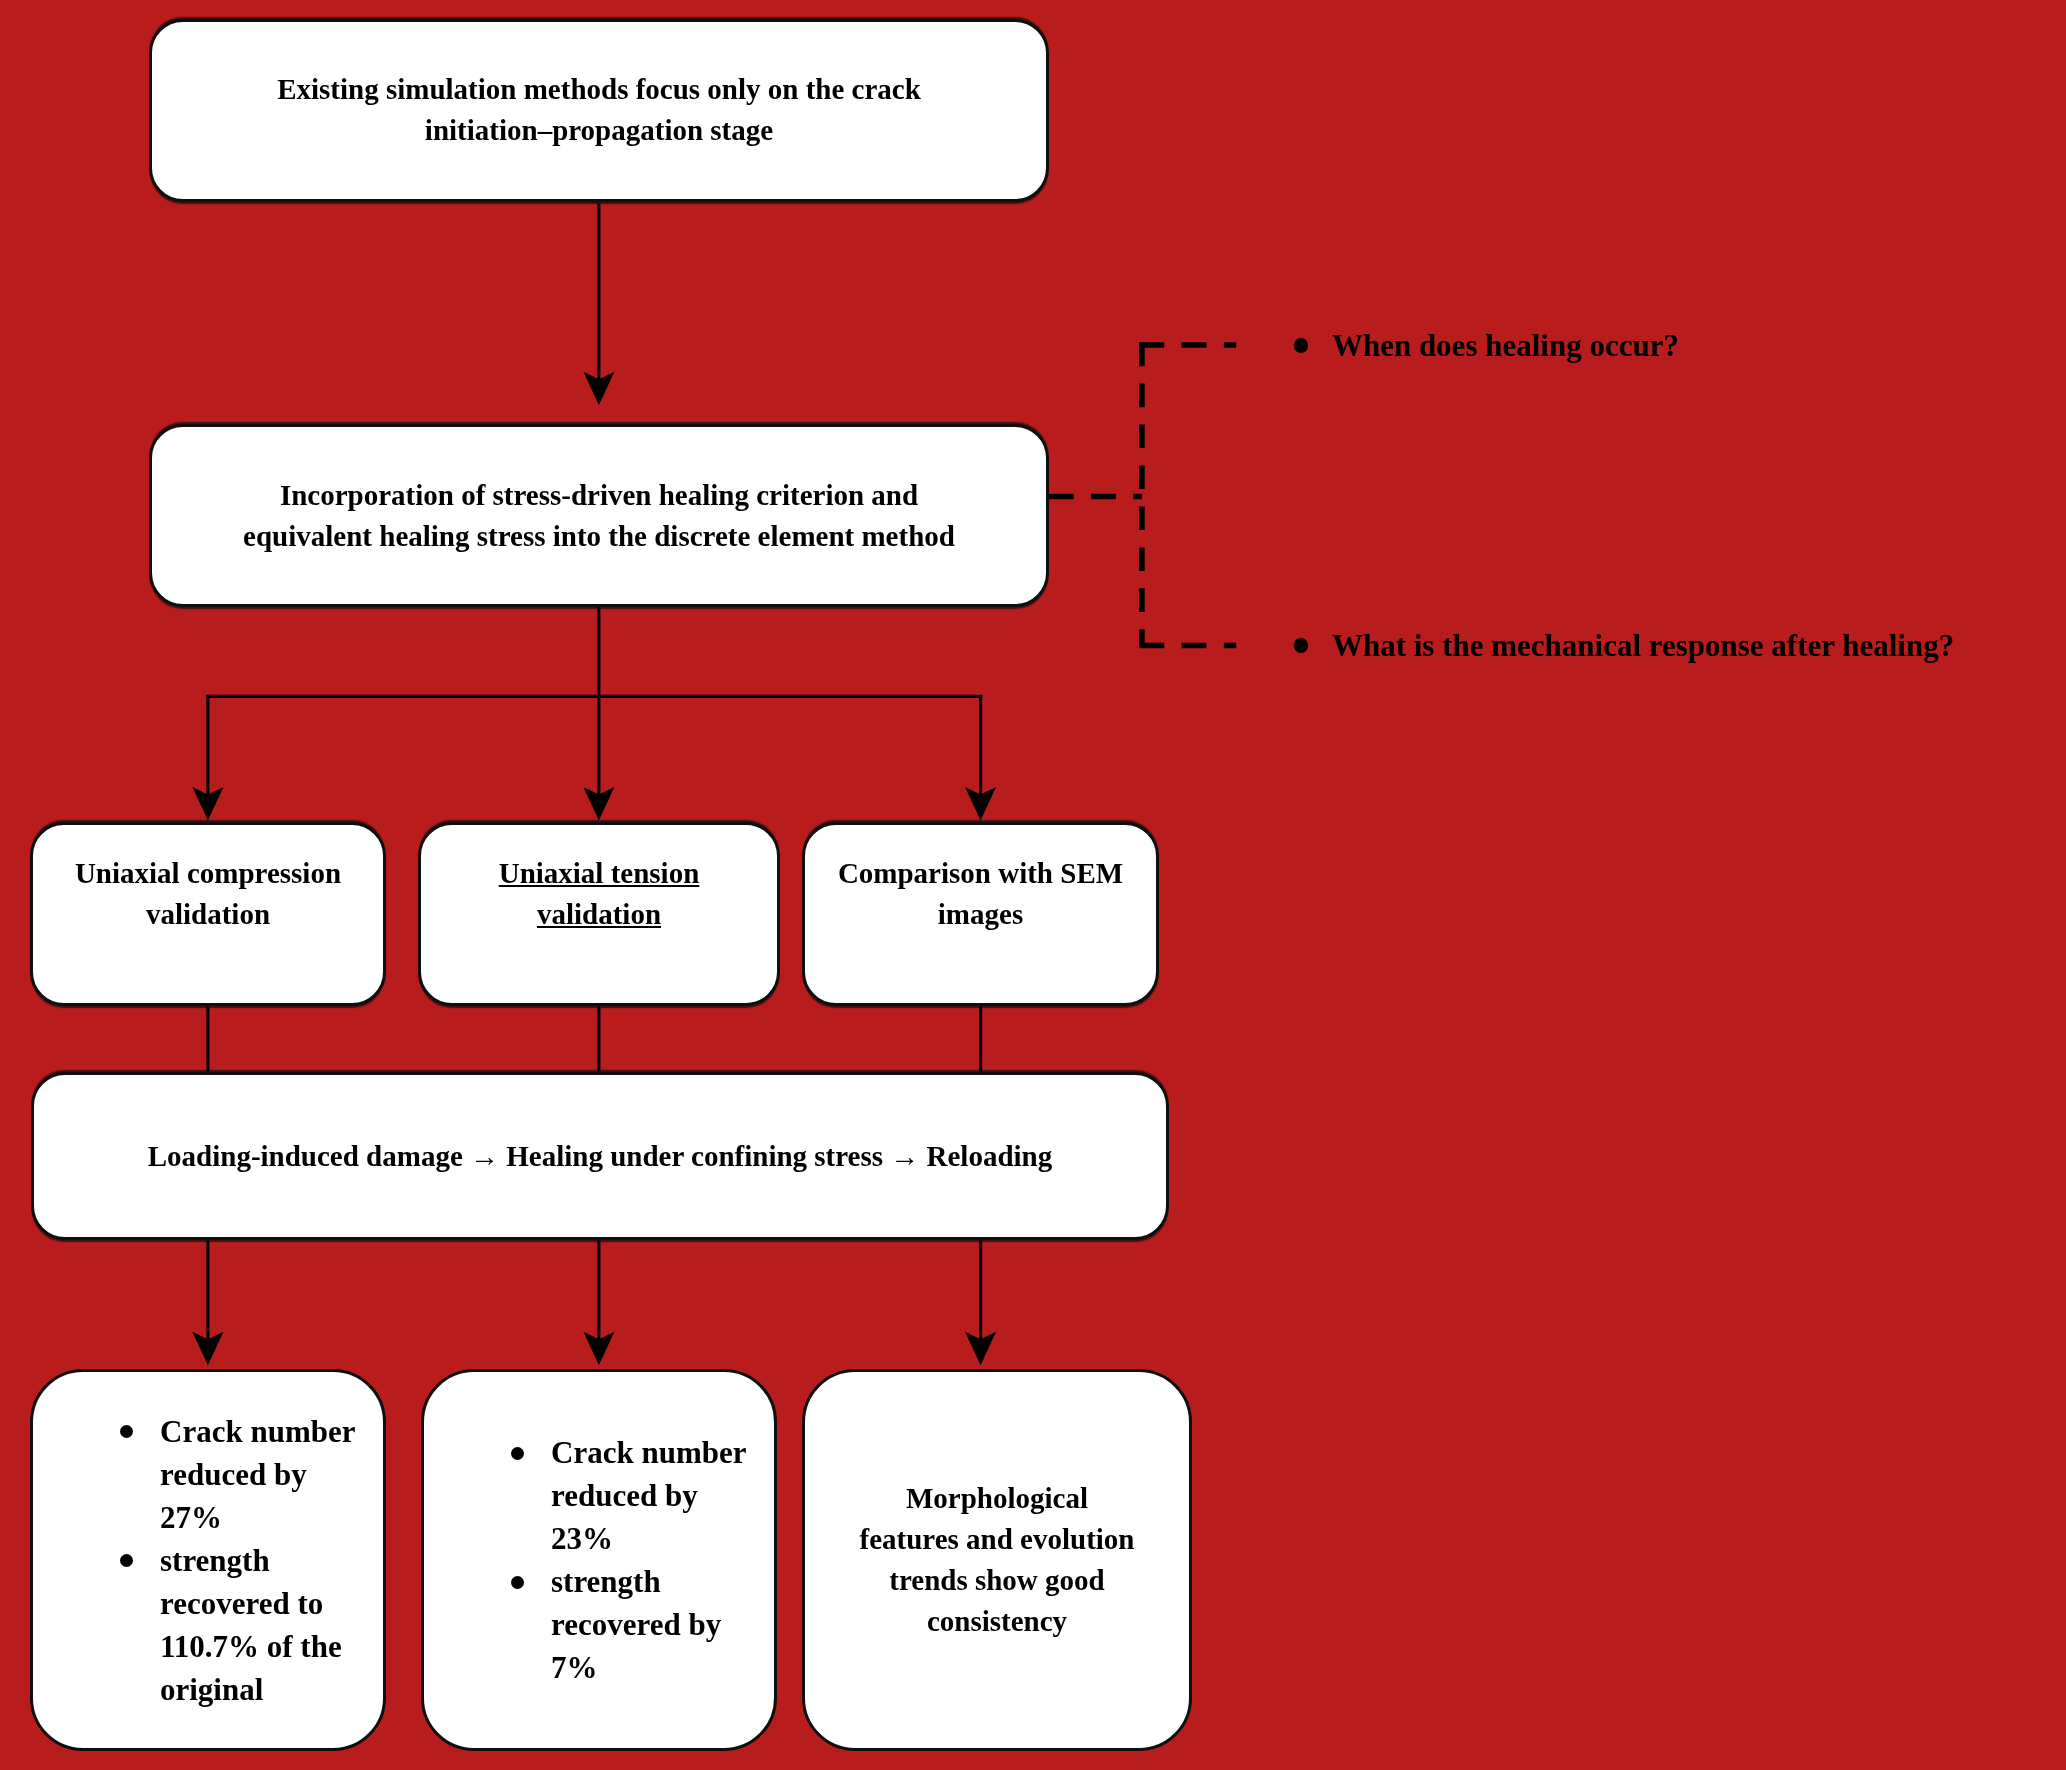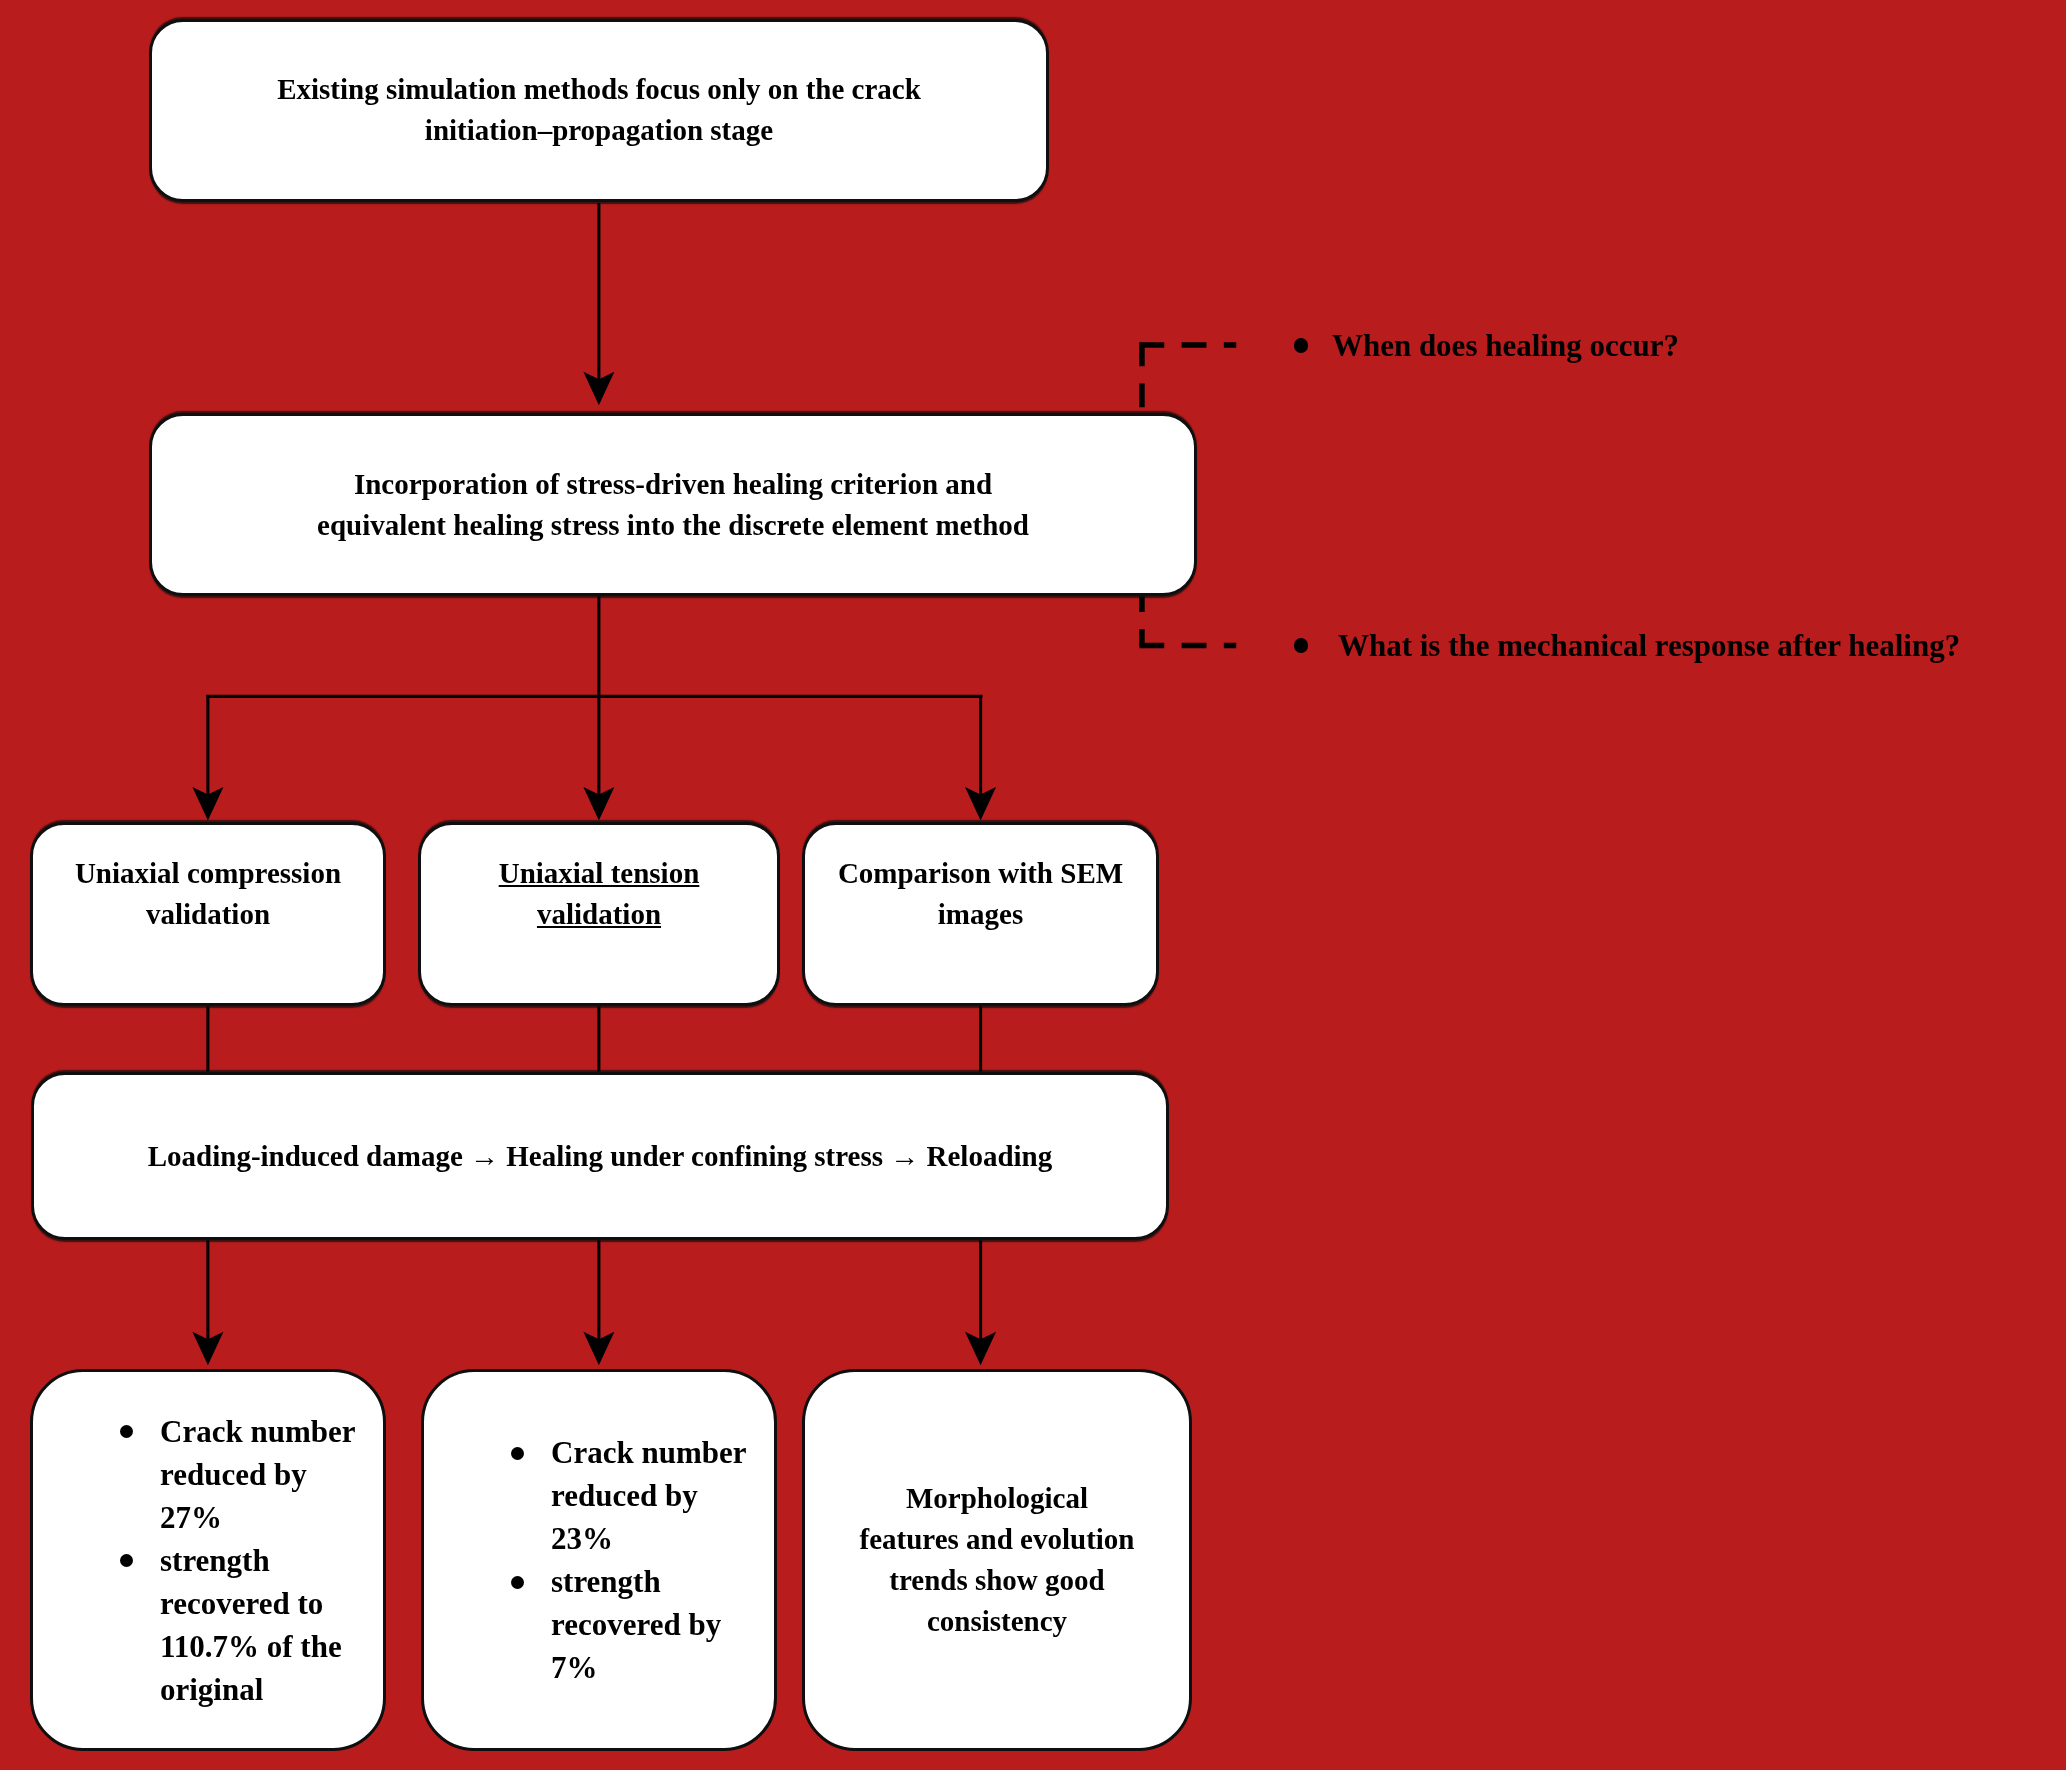--- a/index.html
+++ b/index.html
@@ -41,30 +41,30 @@
   .question{
     position:absolute;height:45px;
     display:flex;align-items:center;
   }
   .qdot{width:14.3px;height:14.3px;border-radius:50%;background:#000;margin-right:23.6px;flex:0 0 auto;}
   .qtext{
     font-weight:700;font-size:31px;line-height:45px;white-space:nowrap;
   }
   
   #box-problem   {left:149px;  top:18.6px;   width:900px; height:183px;}
-  #box-method    {left:149px;  top:413px;  width:1048px; height:183px;}
+  #box-method    {left:149px;  top:424px;  width:900px; height:183px;}
   #box-compress  {left:30px;   top:822px; width:356px;  height:184px;}
   #box-tension   {left:418px;  top:822px; width:362px;  height:184px;text-decoration:underline;}
   #box-sem       {left:802px; top:822px; width:357px;  height:184px;}
   #box-procedure {left:31px;   top:1072px; width:1138px; height:168px;}
   #box-res-comp  {left:30px;   top:1369px; width:356px;  height:382px;}
   #box-res-tens  {left:421px;  top:1369px; width:356px;  height:382px;}
   #box-res-sem   {left:802px; top:1369px; width:390px;  height:382px;}
   #question-1{left:1294px;top:323px;}
-  #question-2{left:1294px;top:623px;gap:6px;}
+  #question-2{left:1294px;top:623px;}
 </style>
 </head>
 <body>
 
 <div id="canvas">
 
   <svg id="connectors" viewBox="0 0 3329 2852" xmlns="http://www.w3.org/2000/svg">
 
     <line x1="965" y1="327" x2="965" y2="613" stroke="#000" stroke-width="5"></line>
     <polygon points="940,599 965,653 990,599 965,611" fill="#000"></polygon>

